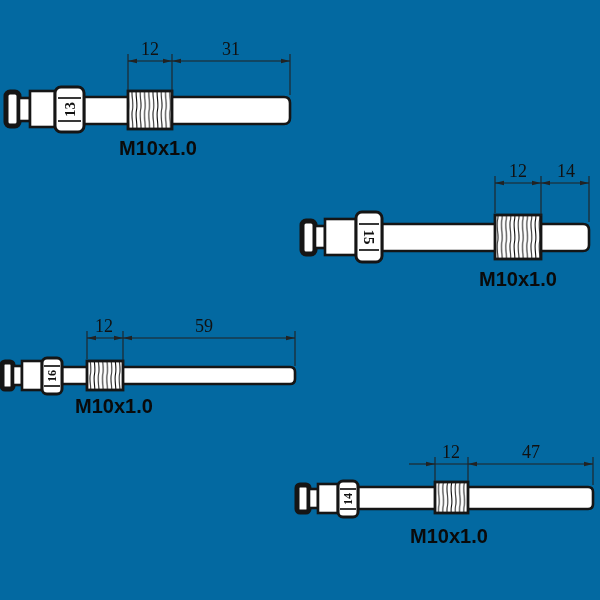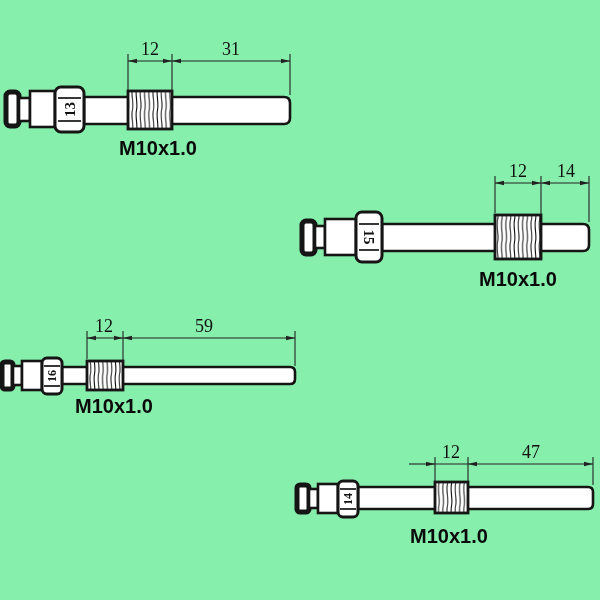--- a/index.html
+++ b/index.html
@@ -1,16 +1,16 @@
 <!DOCTYPE html>
 <html><head>
 <meta charset="utf-8">
 <style>
   html,body { margin:0; padding:0; background:#ffffff; }
-  .canvas { position:relative; width:600px; height:600px; background:#86efac; overflow:hidden; }
+  .canvas { position:relative; width:600px; height:600px; background:#0369a1; overflow:hidden; }
   svg { display:block; }
   .part   { fill:#ffffff; stroke:#151515; stroke-width:2.6; }
   .heavy  { stroke-width:5; }
   .nut    { stroke-width:3; }
   .thread { fill:url(#thr); stroke:#151515; stroke-width:2.8; }
   .nutline{ stroke:#151515; stroke-width:1.7; }
   .dim    { stroke:#222222; stroke-width:1.1; fill:none; }
   .arrow  { fill:#222222; stroke:none; }
   .dimtext{ font-family:"Liberation Serif", serif; font-size:18px; fill:#111111; text-anchor:middle; }
   .nutnum { font-family:"Liberation Serif", serif; font-weight:700; font-size:15px; fill:#111111;

